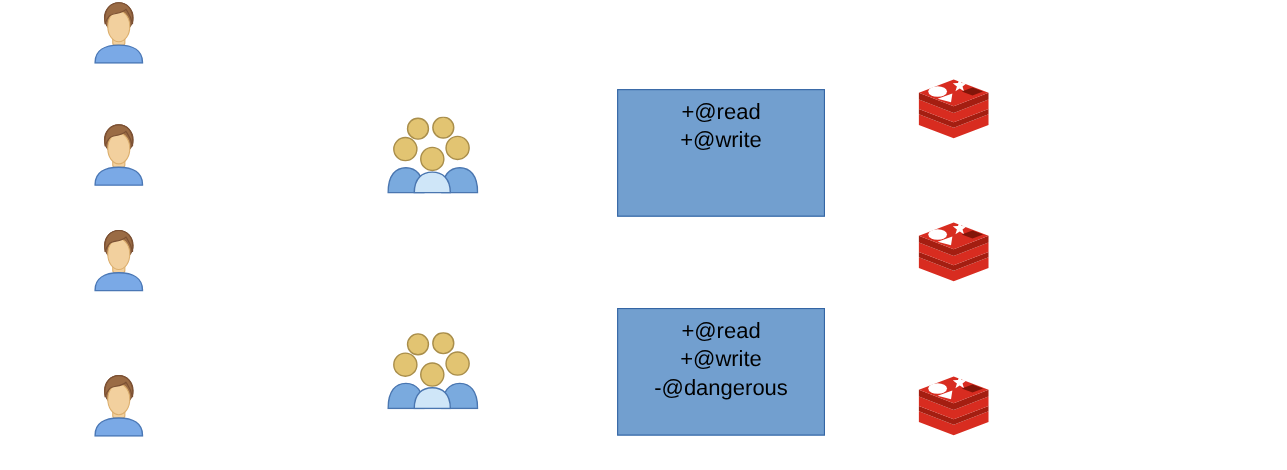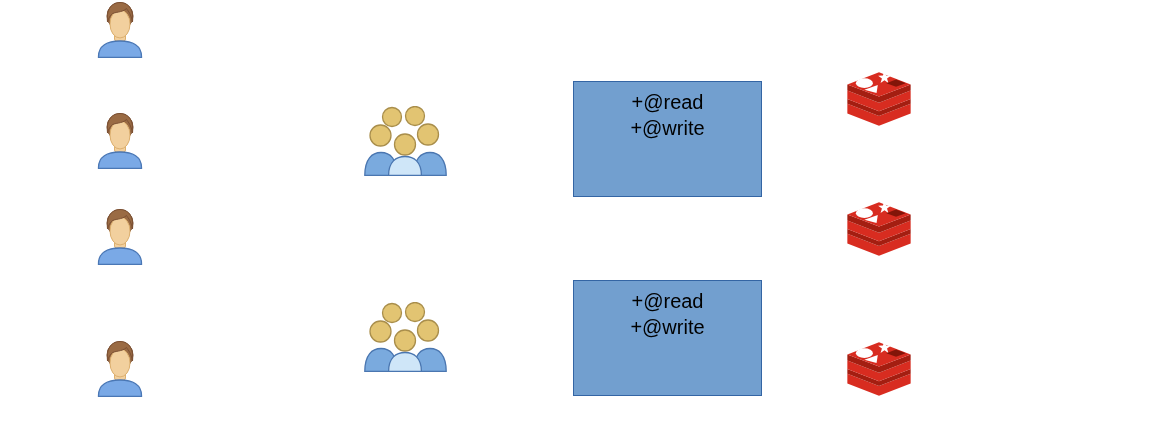--- a/index.html
+++ b/index.html
@@ -1,21 +1,20 @@
 <!DOCTYPE html>
 <html style="--background: #ffffff; --rule-box-fill: #729fcf; --rule-box-border: #3465a4; --rule-text: #000000; --user-hair: #9a6b44; --user-skin: #f2d09e; --user-shirt: #7aa9e6; --group-head: #e2c472; --group-body: #7aaade; --group-body-front: #cfe6f8; --redis-red: #d82c20; --redis-dark-red: #a41e11; --redis-cube: #821509;"><head>
 <meta charset="utf-8">
 <style>
   html,body{margin:0;padding:0;background:#fff;}
   .canvas{
     position:relative;width:988px;height:427px;
     background:var(--background,#ffffff);
     font-family:"Liberation Sans",sans-serif;
     overflow:hidden;
-    margin-left:12px;
   }
   .el{position:absolute;display:block;}
   .user{width:46px;height:57px;}
   .u1{left:85px;top:1px;}
   .u2{left:85px;top:112px;}
   .u3{left:85px;top:208px;}
   .u4{left:85px;top:340px;}
   .group{width:83px;height:70px;}
   .g1{left:352px;top:106px;}
   .g2{left:352px;top:302px;}
@@ -106,20 +105,21 @@
       <use href="#sym-group"></use>
     </svg>
 
   <div class="rule-box b1">
     <div class="rule-line">+@read</div>
     <div class="rule-line">+@write</div>
   </div>
   <div class="rule-box b2">
     <div class="rule-line">+@read</div>
     <div class="rule-line">+@write</div>
+    <div class="rule-line">-@dangerous</div>
   </div>
 
   <svg class="el redis r1">
       <use href="#sym-redis"></use>
     </svg>
   <svg class="el redis r2">
       <use href="#sym-redis"></use>
     </svg>
   <svg class="el redis r3">
       <use href="#sym-redis"></use>

